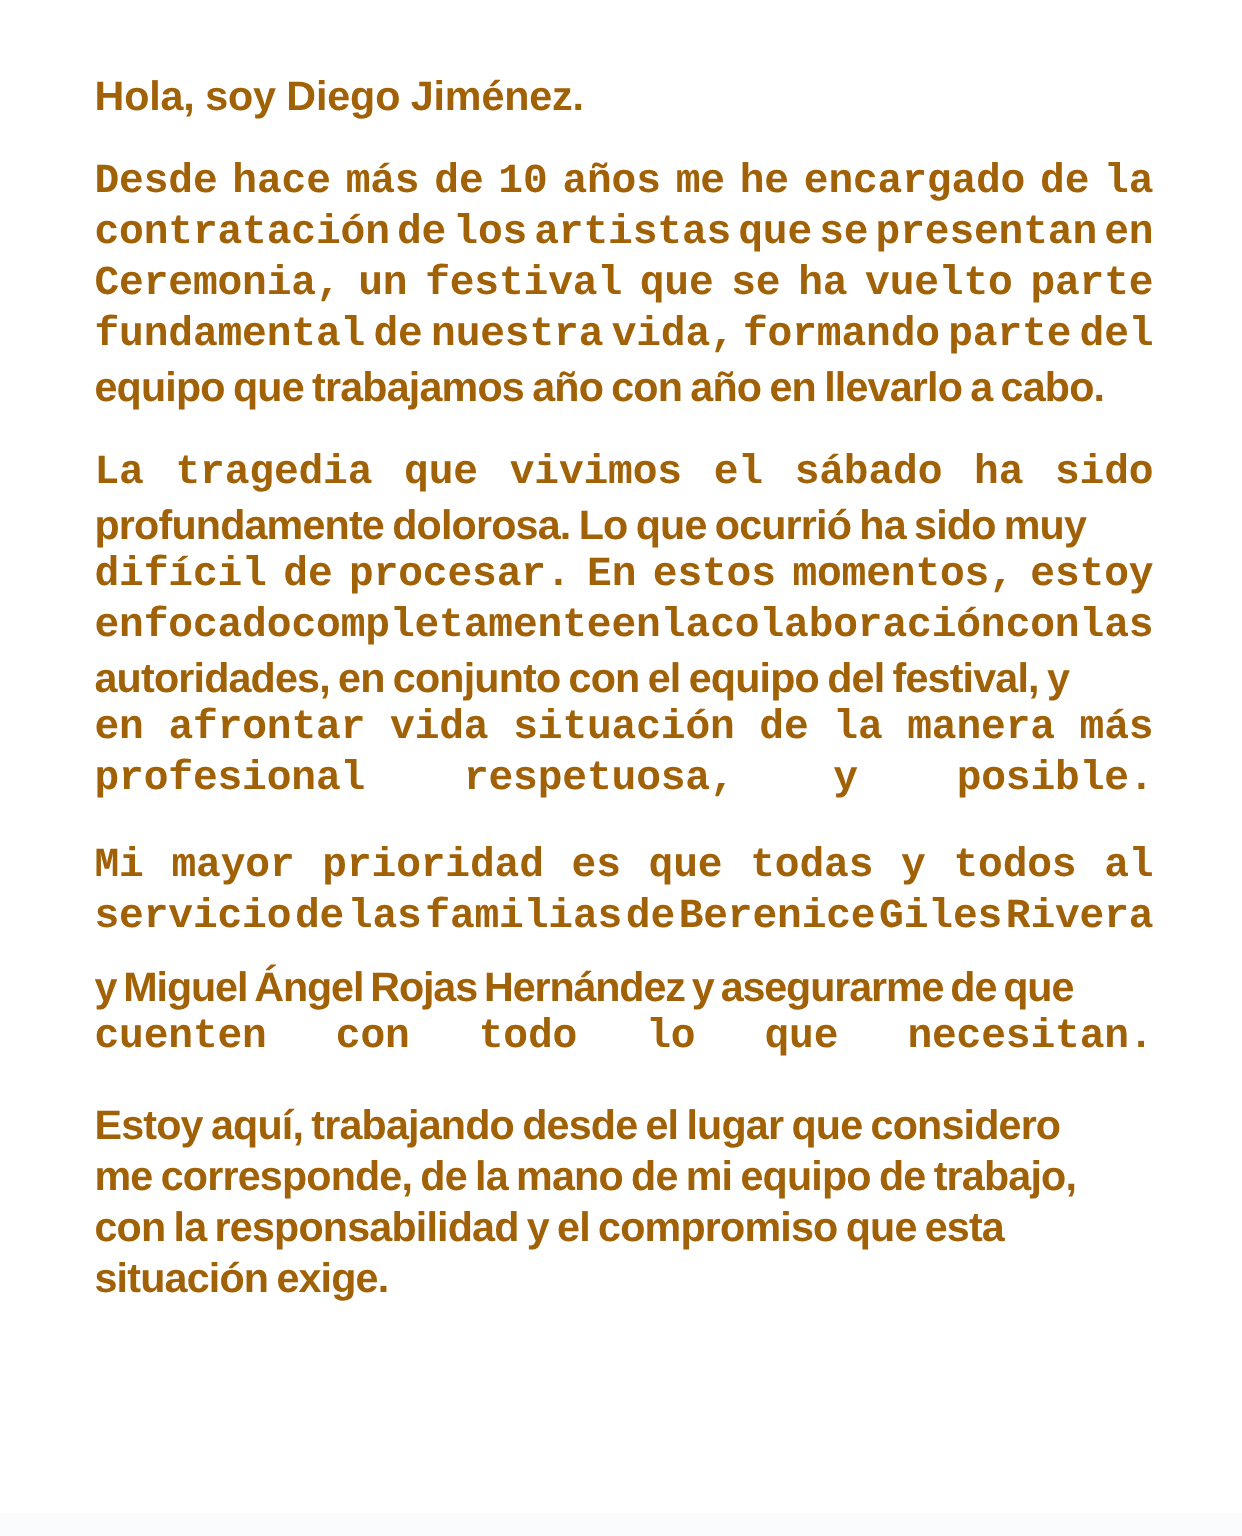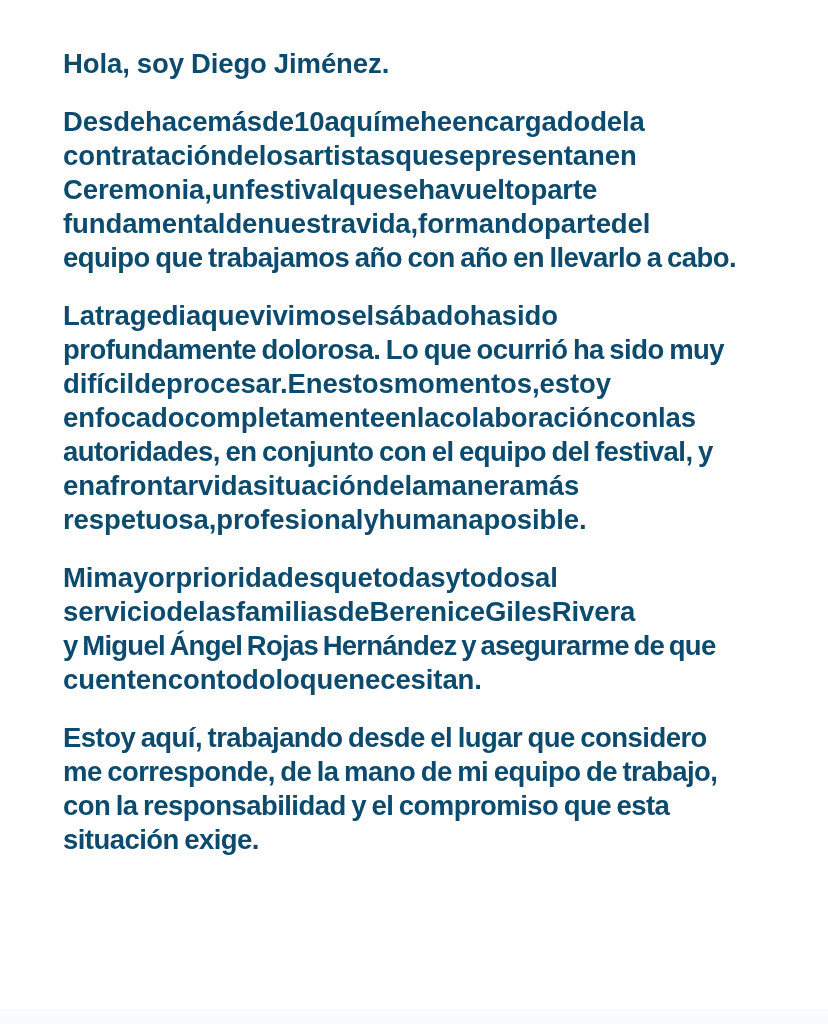--- a/index.html
+++ b/index.html
@@ -26,54 +26,57 @@
 
   #statement-body {
     position: absolute;
     left: 63px;
     top: 47px;
     width: 706px;
   }
 
   .para {
     margin: 0 0 24px 0;
-    color: #0c4a6e;
+    color: #a16207;
     font-size: 27.5px;
     font-weight: 700;
     line-height: 34px;
     letter-spacing: -0.1px;
     word-spacing: -0.5px;
   }
   .para:last-child { margin-bottom: 0; }
 
   
   .line {
     display: block;
     white-space: nowrap;
     text-align: left;
   }
 
   
   .line.just {
     display: flex;
+    justify-content: space-between;
     white-space: normal;
+    font-family: Liberation Mono, monospace;
   }
   .line.just > .w {
     white-space: pre;
     display: inline-block;
   }
 
   
   .line.tight {
     letter-spacing: -0.55px;
     word-spacing: -1.6px;
   }
   .line.vtight {
     letter-spacing: -0.75px;
     word-spacing: -2.2px;
+    margin-top: 12px;
   }
 
   #bottom-band {
     position: absolute;
     left: 0;
     right: 0;
     bottom: 0;
     height: 14px;
     background: #fafbfc;
     border-top: 1px solid #fbfbfc;
@@ -88,21 +91,21 @@
       <p class="para">
         <span class="line">Hola, soy Diego Jiménez.</span>
       </p>
       <p class="para">
         <span class="line just">
           <span class="w">Desde</span>
           <span class="w">hace</span>
           <span class="w">más</span>
           <span class="w">de</span>
           <span class="w">10</span>
-          <span class="w">aquí</span>
+          <span class="w">años</span>
           <span class="w">me</span>
           <span class="w">he</span>
           <span class="w">encargado</span>
           <span class="w">de</span>
           <span class="w">la</span>
         </span>
         <span class="line just">
           <span class="w">contratación</span>
           <span class="w">de</span>
           <span class="w">los</span>
@@ -168,24 +171,23 @@
           <span class="w">en</span>
           <span class="w">afrontar</span>
           <span class="w">vida</span>
           <span class="w">situación</span>
           <span class="w">de</span>
           <span class="w">la</span>
           <span class="w">manera</span>
           <span class="w">más</span>
         </span>
         <span class="line just">
+          <span class="w">profesional</span>
           <span class="w">respetuosa,</span>
-          <span class="w">profesional</span>
           <span class="w">y</span>
-          <span class="w">humana</span>
           <span class="w">posible.</span>
         </span>
       </p>
       <p class="para">
         <span class="line just">
           <span class="w">Mi</span>
           <span class="w">mayor</span>
           <span class="w">prioridad</span>
           <span class="w">es</span>
           <span class="w">que</span>

